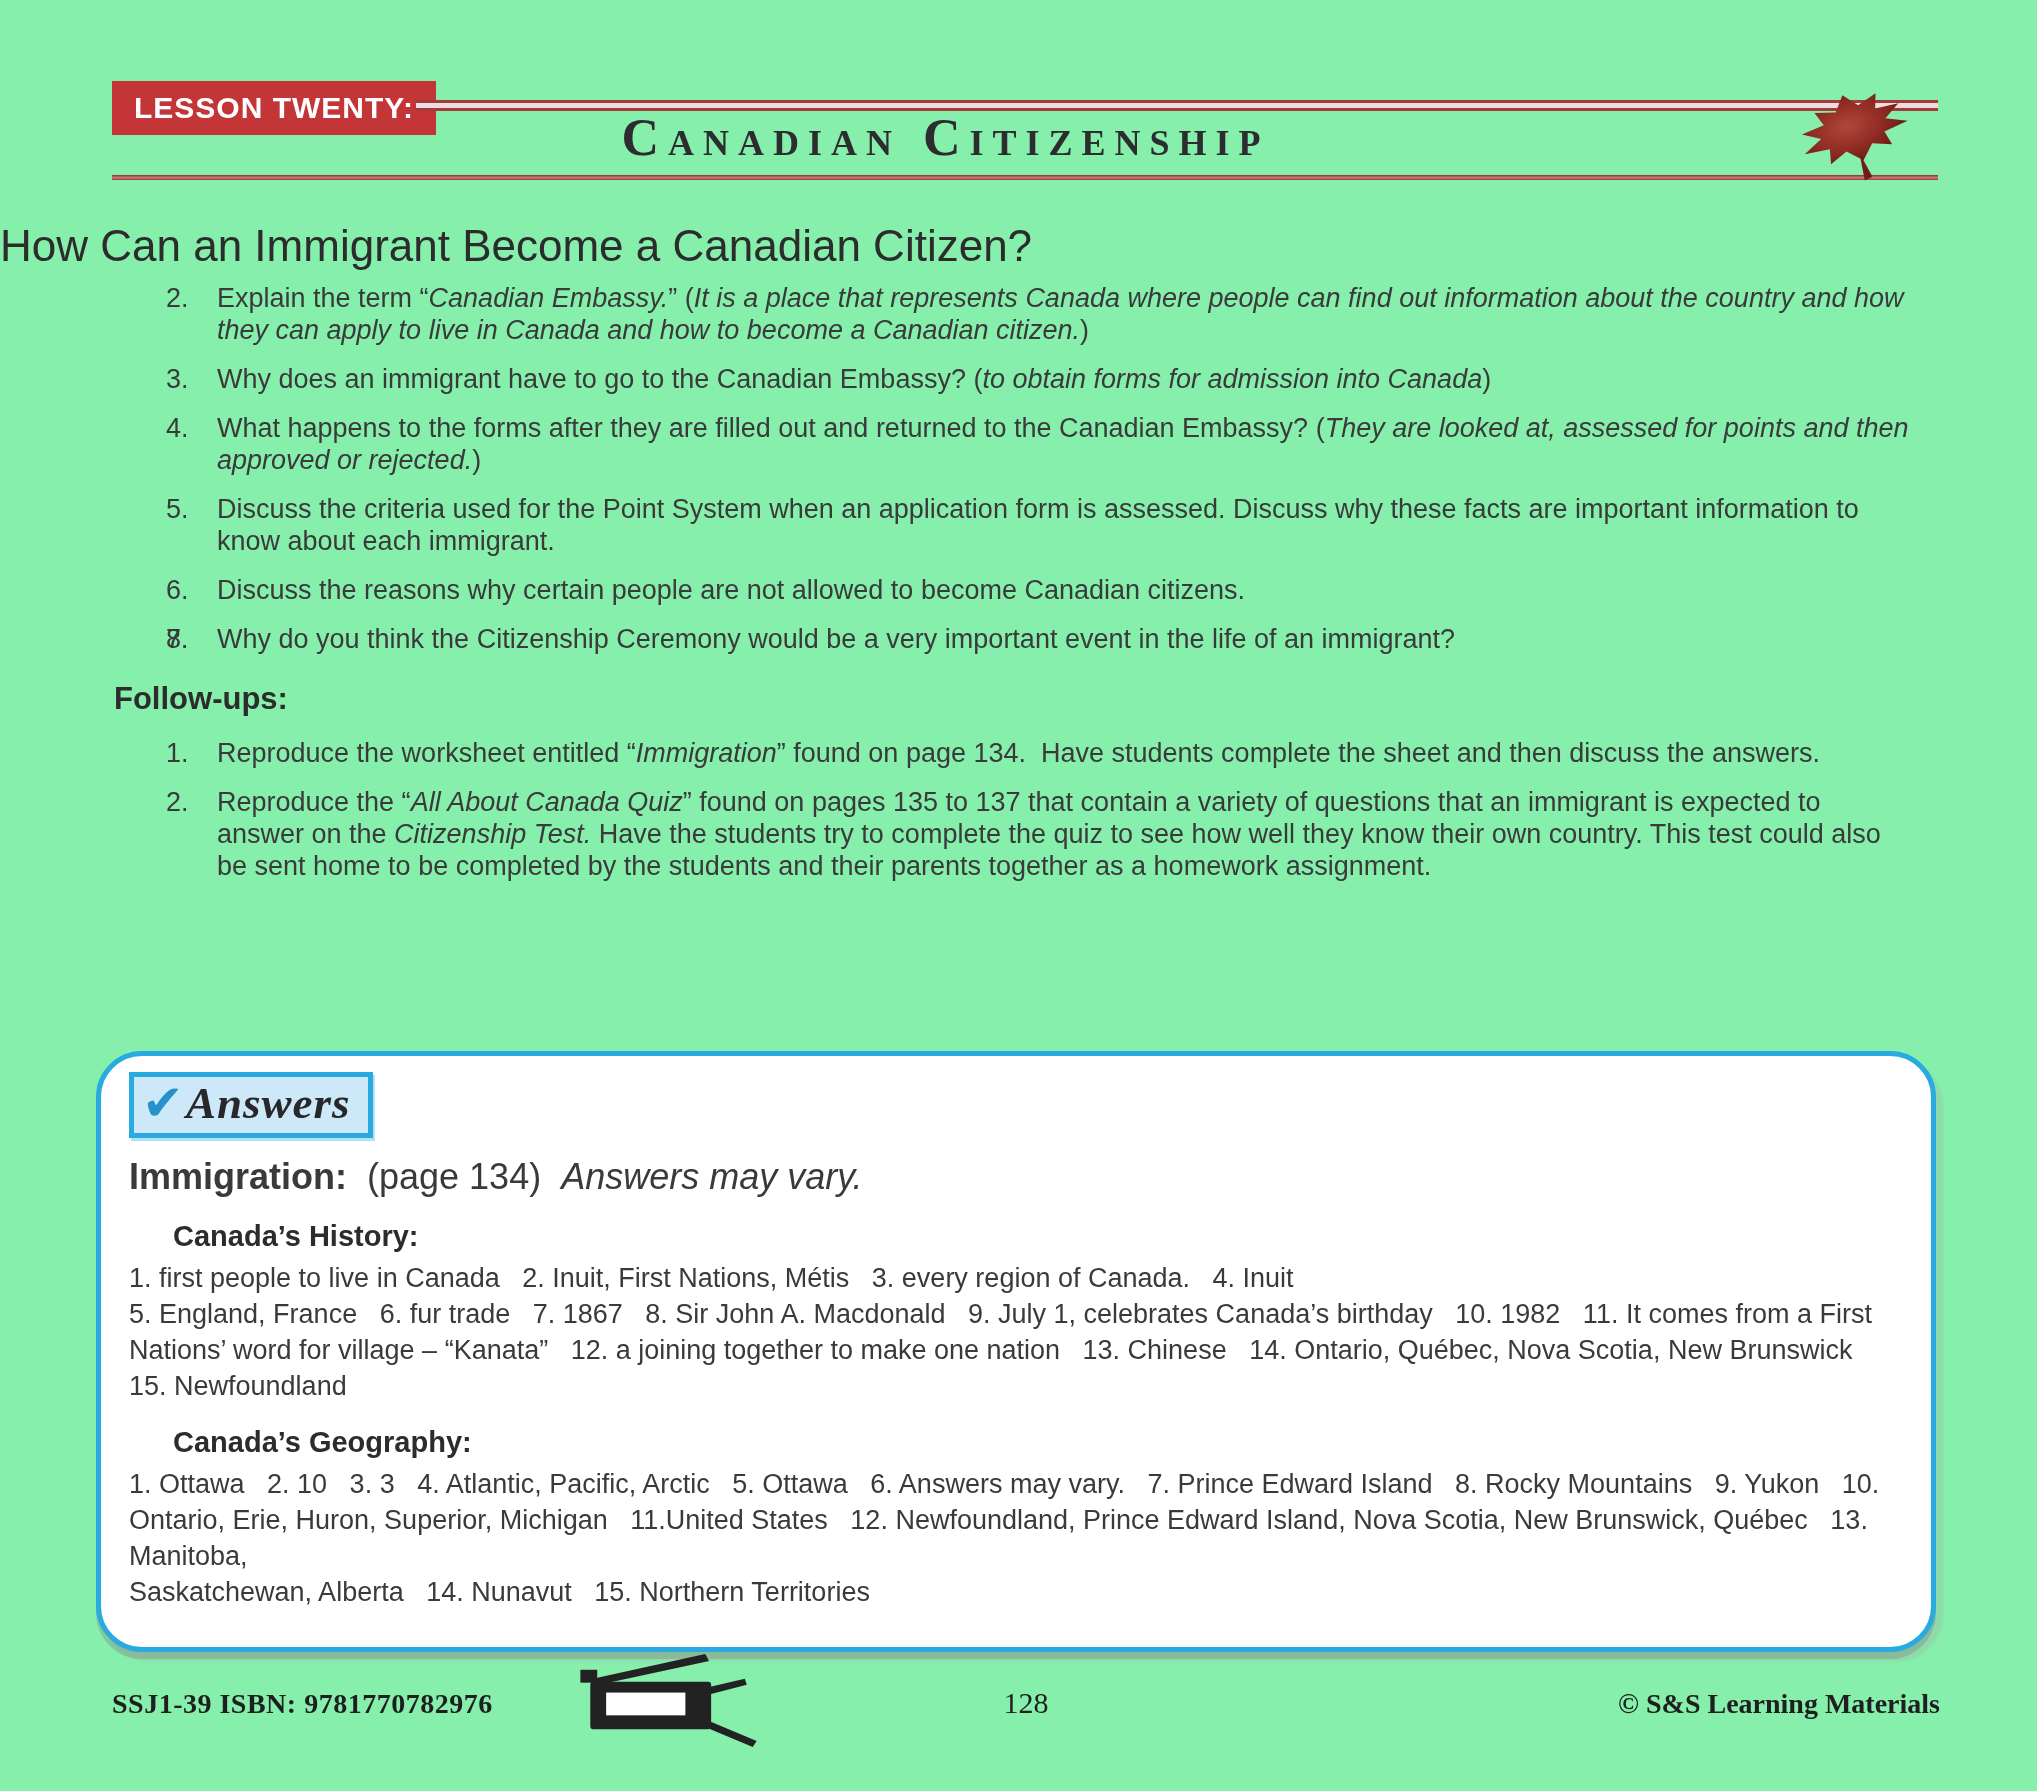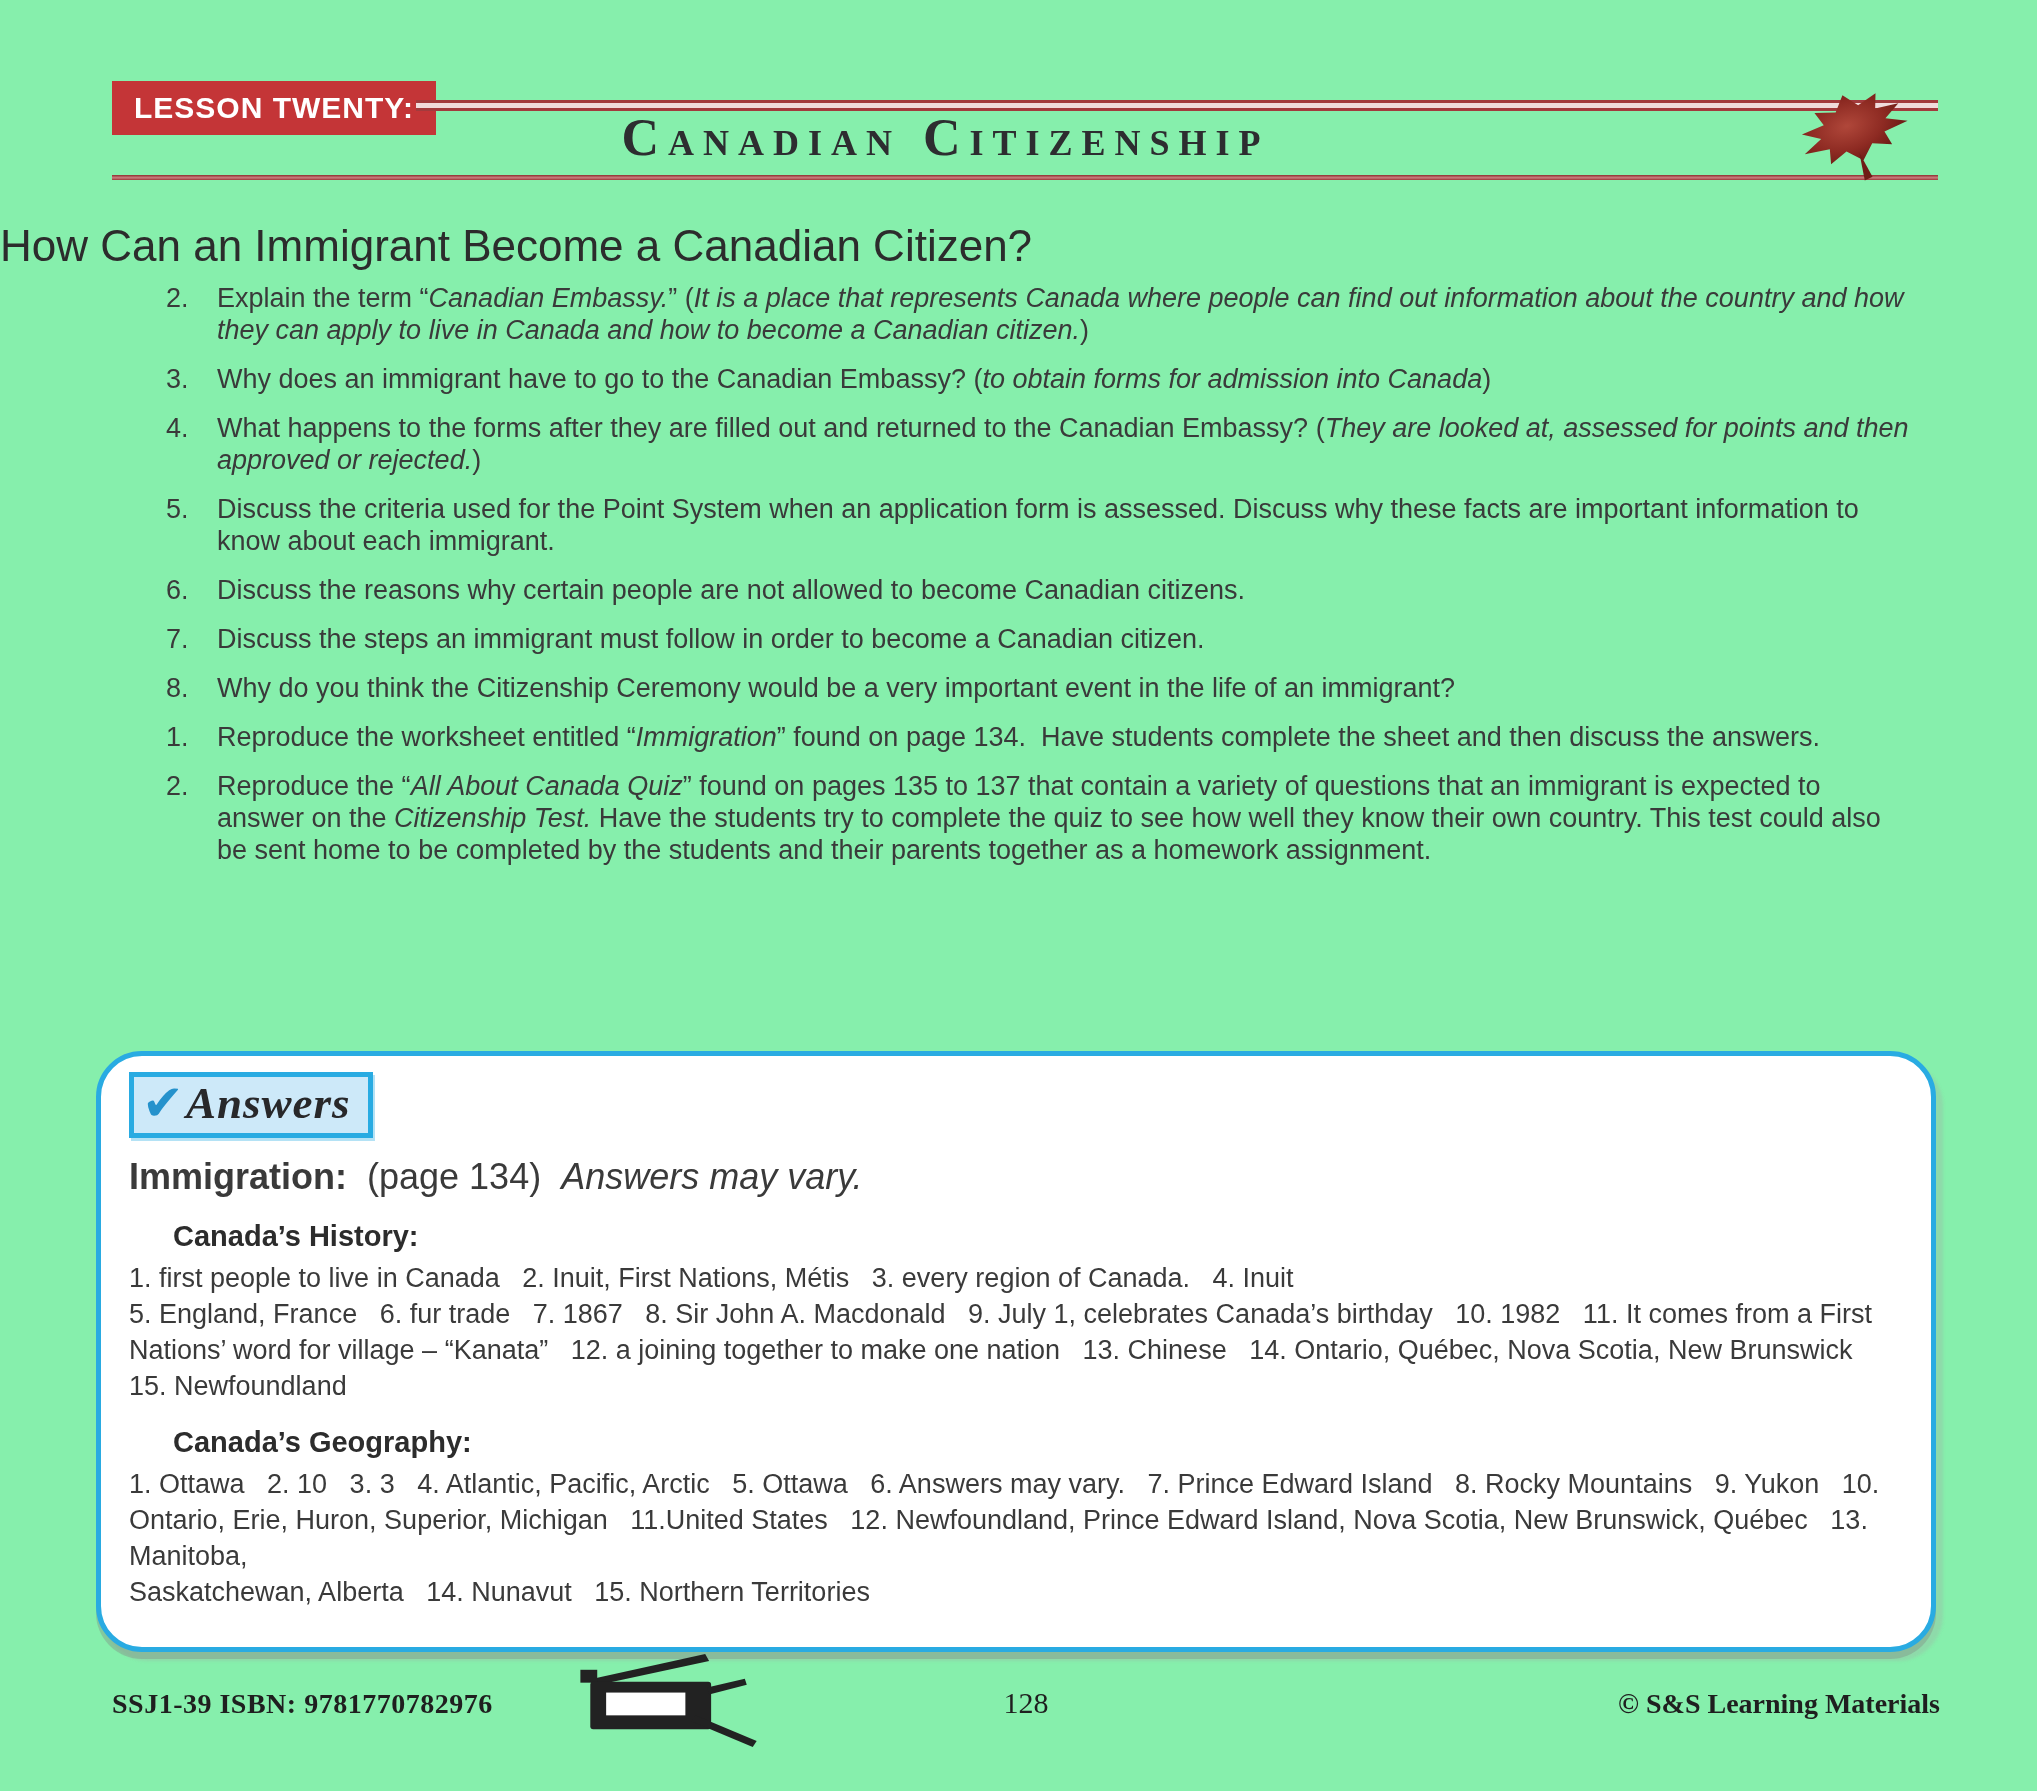--- a/index.html
+++ b/index.html
@@ -116,23 +116,24 @@
 
   <div class="main-heading">How Can an Immigrant Become a Canadian Citizen?</div>
 
   <div class="content">
     <div>
         <div class="q-row"><span class="q-num">2.</span><span class="q-text"><span>Explain the term “</span><span class="it">Canadian Embassy.</span><span>” (</span><span class="it">It is a place that represents Canada where people can find out information about the country and how they can apply to live in Canada and how to become a Canadian citizen.</span><span>)</span></span></div>
         <div class="q-row"><span class="q-num">3.</span><span class="q-text"><span>Why does an immigrant have to go to the Canadian Embassy? (</span><span class="it">to obtain forms for admission into Canada</span><span>)</span></span></div>
         <div class="q-row"><span class="q-num">4.</span><span class="q-text"><span>What happens to the forms after they are filled out and returned to the Canadian Embassy? (</span><span class="it">They are looked at, assessed for points and then approved or rejected.</span><span>)</span></span></div>
         <div class="q-row"><span class="q-num">5.</span><span class="q-text"><span>Discuss the criteria used for the Point System when an application form is assessed. Discuss why these facts are important information to know about each immigrant.</span></span></div>
         <div class="q-row"><span class="q-num">6.</span><span class="q-text"><span>Discuss the reasons why certain people are not allowed to become Canadian citizens.</span></span></div>
-        <div class="q-row"><span class="q-num">7.</span><span class="q-text"><span>Discuss the steps an immigrant must follow in order to become a Canadian citizen.</span></span></div>
+        <div class="q-row"><span class="q-num">7.</span></div>
         <div class="q-row"><span class="q-num">8.</span><span class="q-text"><span>Why do you think the Citizenship Ceremony would be a very important event in the life of an immigrant?</span></span></div>
       </div>
+    <div class="followups-heading">Follow-ups:</div>
     <div>
         <div class="q-row"><span class="q-num">1.</span><span class="q-text"><span>Reproduce the worksheet entitled “</span><span class="it">Immigration</span><span>” found on page 134.  Have students complete the sheet and then discuss the answers.</span></span></div>
         <div class="q-row"><span class="q-num">2.</span><span class="q-text"><span>Reproduce the “</span><span class="it">All About Canada Quiz</span><span>” found on pages 135 to 137 that contain a variety of questions that an immigrant is expected to answer on the </span><span class="it">Citizenship Test.</span><span> Have the students try to complete the quiz to see how well they know their own country. This test could also be sent home to be completed by the students and their parents together as a homework assignment.</span></span></div>
       </div>
   </div>
 
   <div class="answers-box">
     <div class="answers-label">
       <span class="answers-check">✔</span>
       <span class="answers-word">Answers</span>

